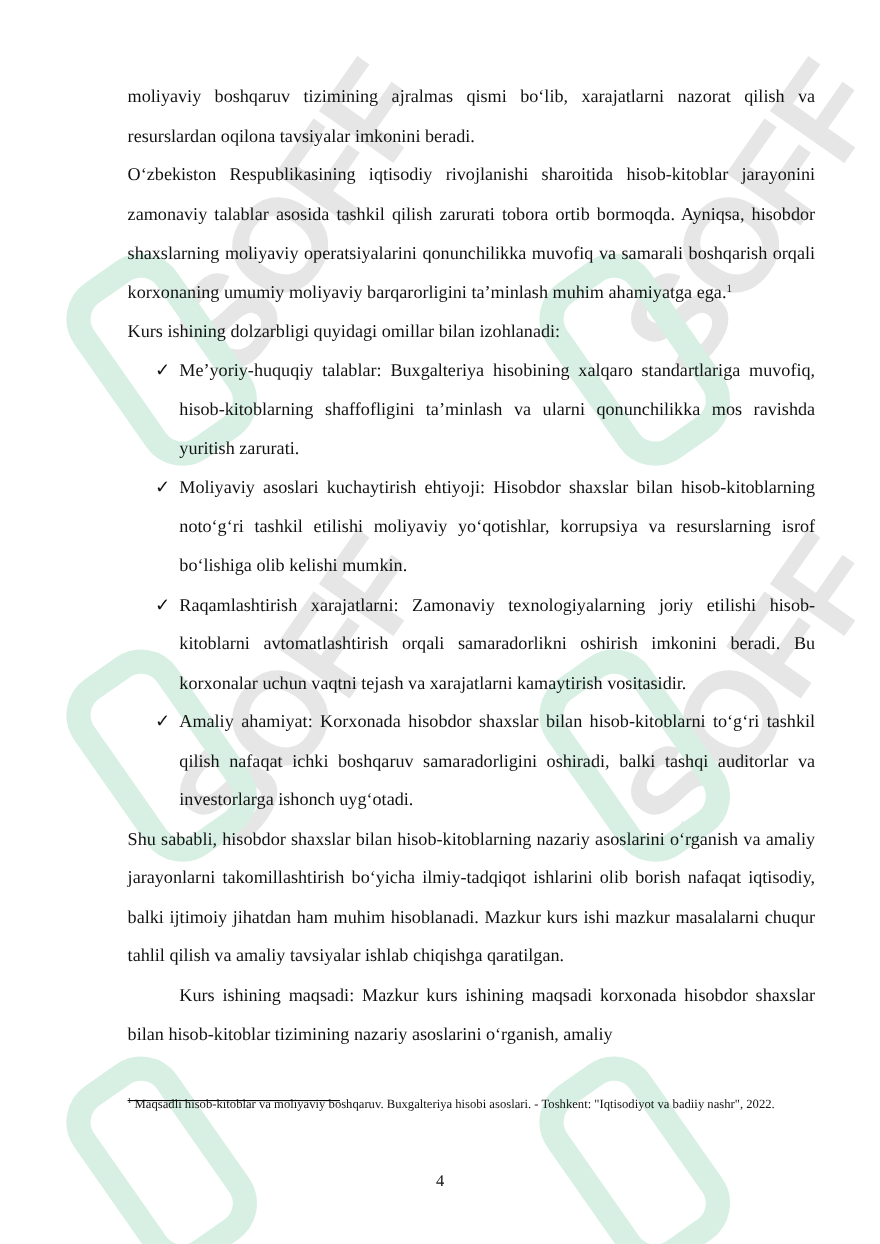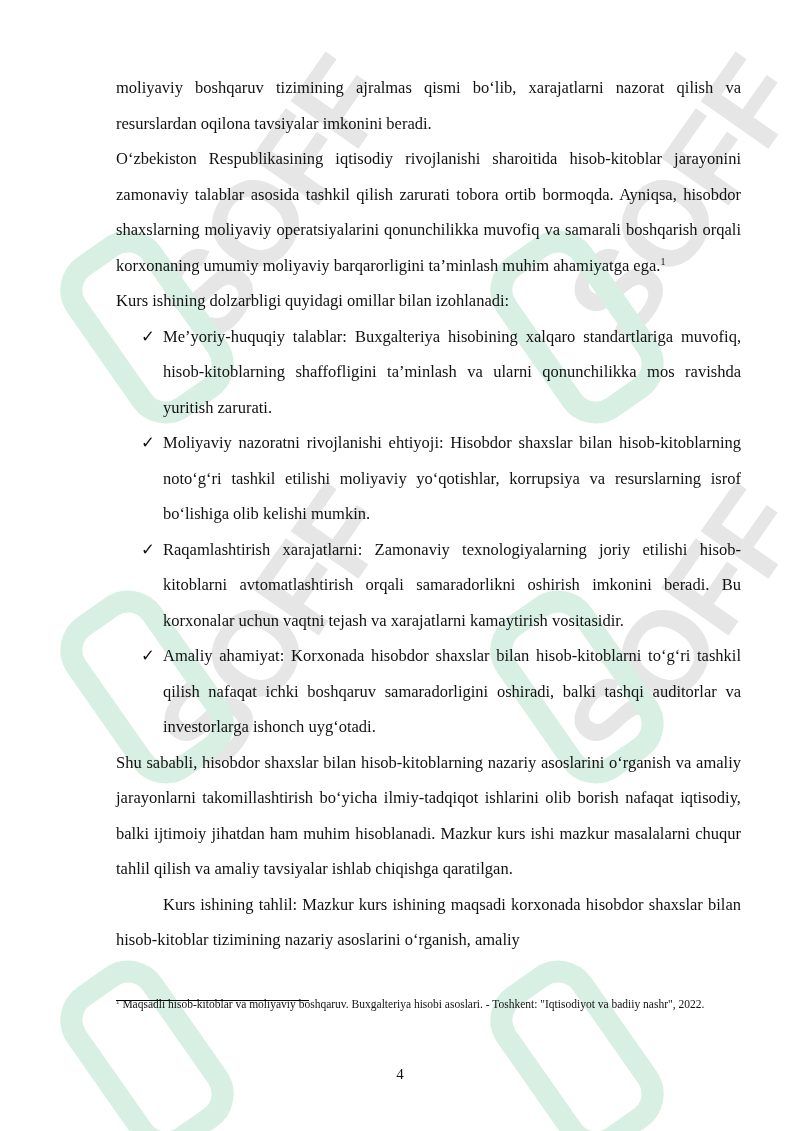--- a/index.html
+++ b/index.html
@@ -46,30 +46,30 @@
 <div class="page">
   <p class="noindent">moliyaviy boshqaruv tizimining ajralmas qismi bo‘lib, xarajatlarni nazorat qilish va resurslardan oqilona tavsiyalar imkonini beradi.</p>
   <p class="noindent"><span>O‘zbekiston Respublikasining iqtisodiy rivojlanishi sharoitida hisob-kitoblar jarayonini zamonaviy talablar asosida tashkil qilish zarurati tobora ortib bormoqda. Ayniqsa, hisobdor shaxslarning moliyaviy operatsiyalarini qonunchilikka muvofiq va samarali boshqarish orqali korxonaning umumiy moliyaviy barqarorligini ta’minlash muhim ahamiyatga ega.</span><sup>1</sup></p>
   <p class="noindent">Kurs ishining dolzarbligi quyidagi omillar bilan izohlanadi:</p>
 
   <ul class="checks">
     <li>
       <span class="check">✓</span><b>Me’yoriy-huquqiy talablar:</b><span> Buxgalteriya hisobining xalqaro standartlariga muvofiq, hisob-kitoblarning shaffofligini ta’minlash va ularni qonunchilikka mos ravishda yuritish zarurati.</span>
     </li>
     <li>
-      <span class="check">✓</span><b>Moliyaviy nazoratni rivojlanishi ehtiyoji:</b><span> Hisobdor shaxslar bilan hisob-kitoblarning noto‘g‘ri tashkil etilishi moliyaviy yo‘qotishlar, korrupsiya va resurslarning isrof bo‘lishiga olib kelishi mumkin.</span>
+      <span class="check">✓</span><b>Moliyaviy asoslari kuchaytirish ehtiyoji:</b><span> Hisobdor shaxslar bilan hisob-kitoblarning noto‘g‘ri tashkil etilishi moliyaviy yo‘qotishlar, korrupsiya va resurslarning isrof bo‘lishiga olib kelishi mumkin.</span>
     </li>
     <li>
       <span class="check">✓</span><b>Raqamlashtirish xarajatlarni:</b><span> Zamonaviy texnologiyalarning joriy etilishi hisob-kitoblarni avtomatlashtirish orqali samaradorlikni oshirish imkonini beradi. Bu korxonalar uchun vaqtni tejash va xarajatlarni kamaytirish vositasidir.</span>
     </li>
     <li>
       <span class="check">✓</span><b>Amaliy ahamiyat:</b><span> Korxonada hisobdor shaxslar bilan hisob-kitoblarni to‘g‘ri tashkil qilish nafaqat ichki boshqaruv samaradorligini oshiradi, balki tashqi auditorlar va investorlarga ishonch uyg‘otadi.</span>
     </li>
   </ul>
 
   <p class="noindent">Shu sababli, hisobdor shaxslar bilan hisob-kitoblarning nazariy asoslarini o‘rganish va amaliy jarayonlarni takomillashtirish bo‘yicha ilmiy-tadqiqot ishlarini olib borish nafaqat iqtisodiy, balki ijtimoiy jihatdan ham muhim hisoblanadi. Mazkur kurs ishi mazkur masalalarni chuqur tahlil qilish va amaliy tavsiyalar ishlab chiqishga qaratilgan.</p>
-  <p class="indent"><b>Kurs ishining tahlil:</b><span> Mazkur kurs ishining maqsadi korxonada hisobdor shaxslar bilan hisob-kitoblar tizimining nazariy asoslarini o‘rganish, amaliy</span></p>
+  <p class="indent"><b>Kurs ishining maqsadi:</b><span> Mazkur kurs ishining maqsadi korxonada hisobdor shaxslar bilan hisob-kitoblar tizimining nazariy asoslarini o‘rganish, amaliy</span></p>
 </div>
 
 <div class="fn-rule"></div>
 <div class="footnote"><sup>1</sup> <b>Maqsadli hisob-kitoblar va moliyaviy boshqaruv</b><span>. Buxgalteriya hisobi asoslari. - Toshkent: "Iqtisodiyot va badiiy nashr", 2022.</span></div>
 
 <div class="page-number">4</div>
 
 </body></html>

